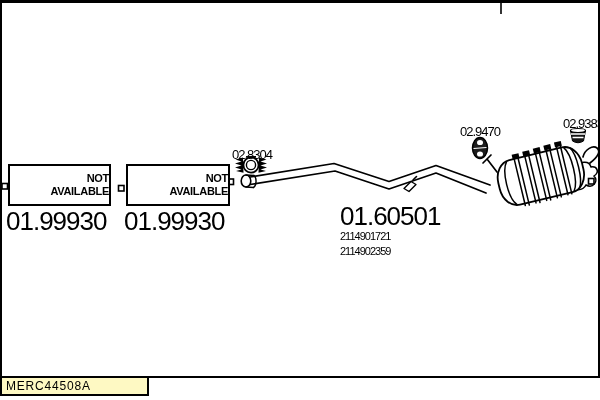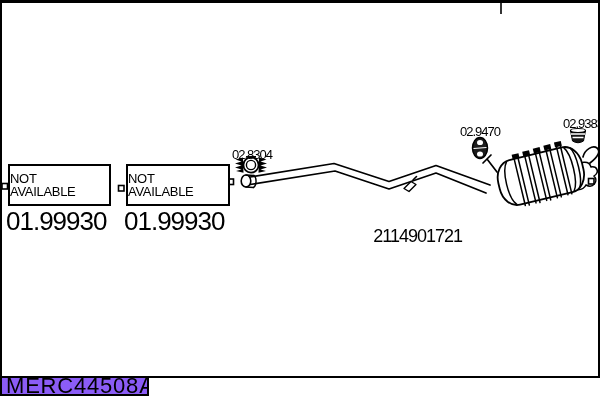--- a/index.html
+++ b/index.html
@@ -10,51 +10,51 @@
   }
   .frame {
     position:absolute; left:0; top:0; width:600px; height:378px;
     box-sizing:border-box; background:#fff;
     border-top:3px solid #000; border-left:2px solid #000;
     border-right:2px solid #000; border-bottom:2px solid #000;
   }
   .svg-layer { position:absolute; left:0; top:0; width:600px; height:400px; }
   .na-box {
     position:absolute; box-sizing:border-box; border:2px solid #000;
-    display:flex; flex-direction:column; align-items:flex-start; justify-content:center;
-    font-weight:normal; font-size:13px; line-height:13px; letter-spacing:-0.3px;
+    display:flex; flex-direction:column; align-items:flex-end; justify-content:center;
+    font-weight:bold; font-size:11px; line-height:13px; letter-spacing:-0.3px;
     text-align:center; background:#fff;
   }
   .na-box1 { left:8px; top:164px; width:103px; height:42px; }
   .na-box2 { left:126px; top:164px; width:104px; height:42px; }
   .big-num {
     position:absolute; font-size:26px; line-height:28px; letter-spacing:-1px;
     text-align:left; white-space:nowrap;
   }
   .num1 { left:6px;   top:207px; width:106px; }
   .num2 { left:124px; top:207px; width:106px; }
   .main-num { left:340px; top:202px; width:122px; }
   .part-label {
     position:absolute; font-size:13px; line-height:14px; letter-spacing:-1px;
     text-align:center; white-space:nowrap;
   }
   .lbl-clamp   { left:227px; top:148px; width:50px; }
   .lbl-hanger1 { left:454px; top:125px; width:52px; }
   .lbl-hanger2 { left:558px; top:117px; width:50px; }
   .oem-ref {
-    position:absolute; font-size:18px; line-height:14px; letter-spacing:-1px;
-    text-align:right; white-space:nowrap;
+    position:absolute; font-size:11px; line-height:14px; letter-spacing:-1px;
+    text-align:left; white-space:nowrap;
   }
   .ref1 { left:340px; top:229px; width:122px; }
   .ref2 { left:340px; top:244px; width:122px; }
   .footer-box {
     position:absolute; left:0; top:378px; width:149px; height:18px;
-    box-sizing:border-box; background:#8b5cf6;
+    box-sizing:border-box; background:#fef9c3;
     border-left:2px solid #000; border-right:2px solid #000; border-bottom:2px solid #000;
-    font-size:22px; line-height:16px; letter-spacing:0.8px;
+    font-size:12px; line-height:16px; letter-spacing:0.8px;
     padding-left:4px; overflow:hidden; white-space:nowrap;
   }
 </style>
 </head>
 <body>
 
 <div class="canvas">
 
   <div class="frame"></div>
 
@@ -134,19 +134,21 @@
     <span>AVAILABLE</span>
   </div>
 
   <div class="big-num num1">01.99930</div>
   <div class="big-num num2">01.99930</div>
 
   <div class="part-label lbl-clamp">02.8304</div>
   <div class="part-label lbl-hanger1">02.9470</div>
   <div class="part-label lbl-hanger2">02.9383</div>
 
+  <div class="big-num main-num">01.60501</div>
   <div class="oem-ref ref1">2114901721</div>
+  <div class="oem-ref ref2">2114902359</div>
 
   <div class="footer-box">
     <span>MERC44508A</span>
   </div>
 
 </div>
 
 </body></html>

